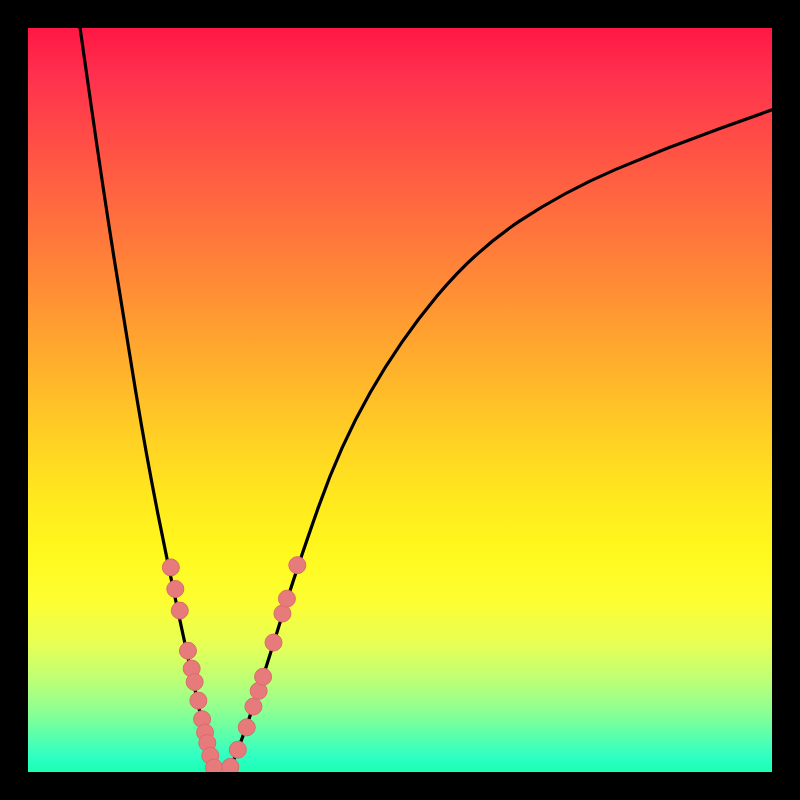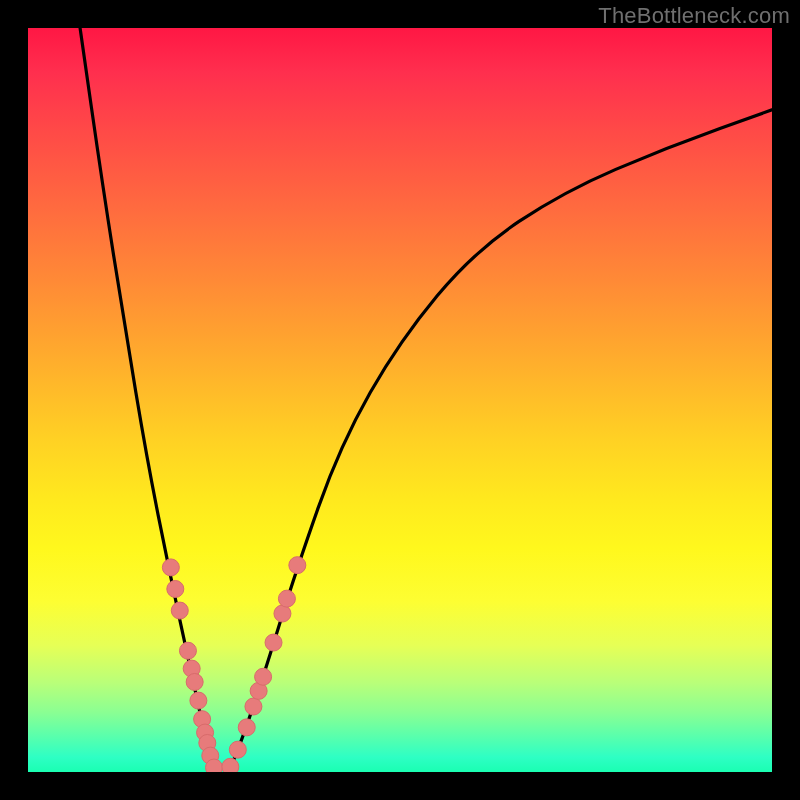--- a/index.html
+++ b/index.html
@@ -92,14 +92,13 @@
           <circle cx="230.64" cy="662.90" r="8.5" fill="#e77b7b" stroke="#d86b6b" stroke-width="1"></circle>
           <circle cx="235.10" cy="648.77" r="8.5" fill="#e77b7b" stroke="#d86b6b" stroke-width="1"></circle>
           <circle cx="245.52" cy="614.54" r="8.5" fill="#e77b7b" stroke="#d86b6b" stroke-width="1"></circle>
           <circle cx="254.45" cy="585.53" r="8.5" fill="#e77b7b" stroke="#d86b6b" stroke-width="1"></circle>
           <circle cx="258.91" cy="570.65" r="8.5" fill="#e77b7b" stroke="#d86b6b" stroke-width="1"></circle>
           <circle cx="269.33" cy="537.17" r="8.5" fill="#e77b7b" stroke="#d86b6b" stroke-width="1"></circle>
         </g>
     </svg>
   </div>
 
-  <div class="attribution">TheBottleneck.com</div>
 </div>
 
 </body></html>

